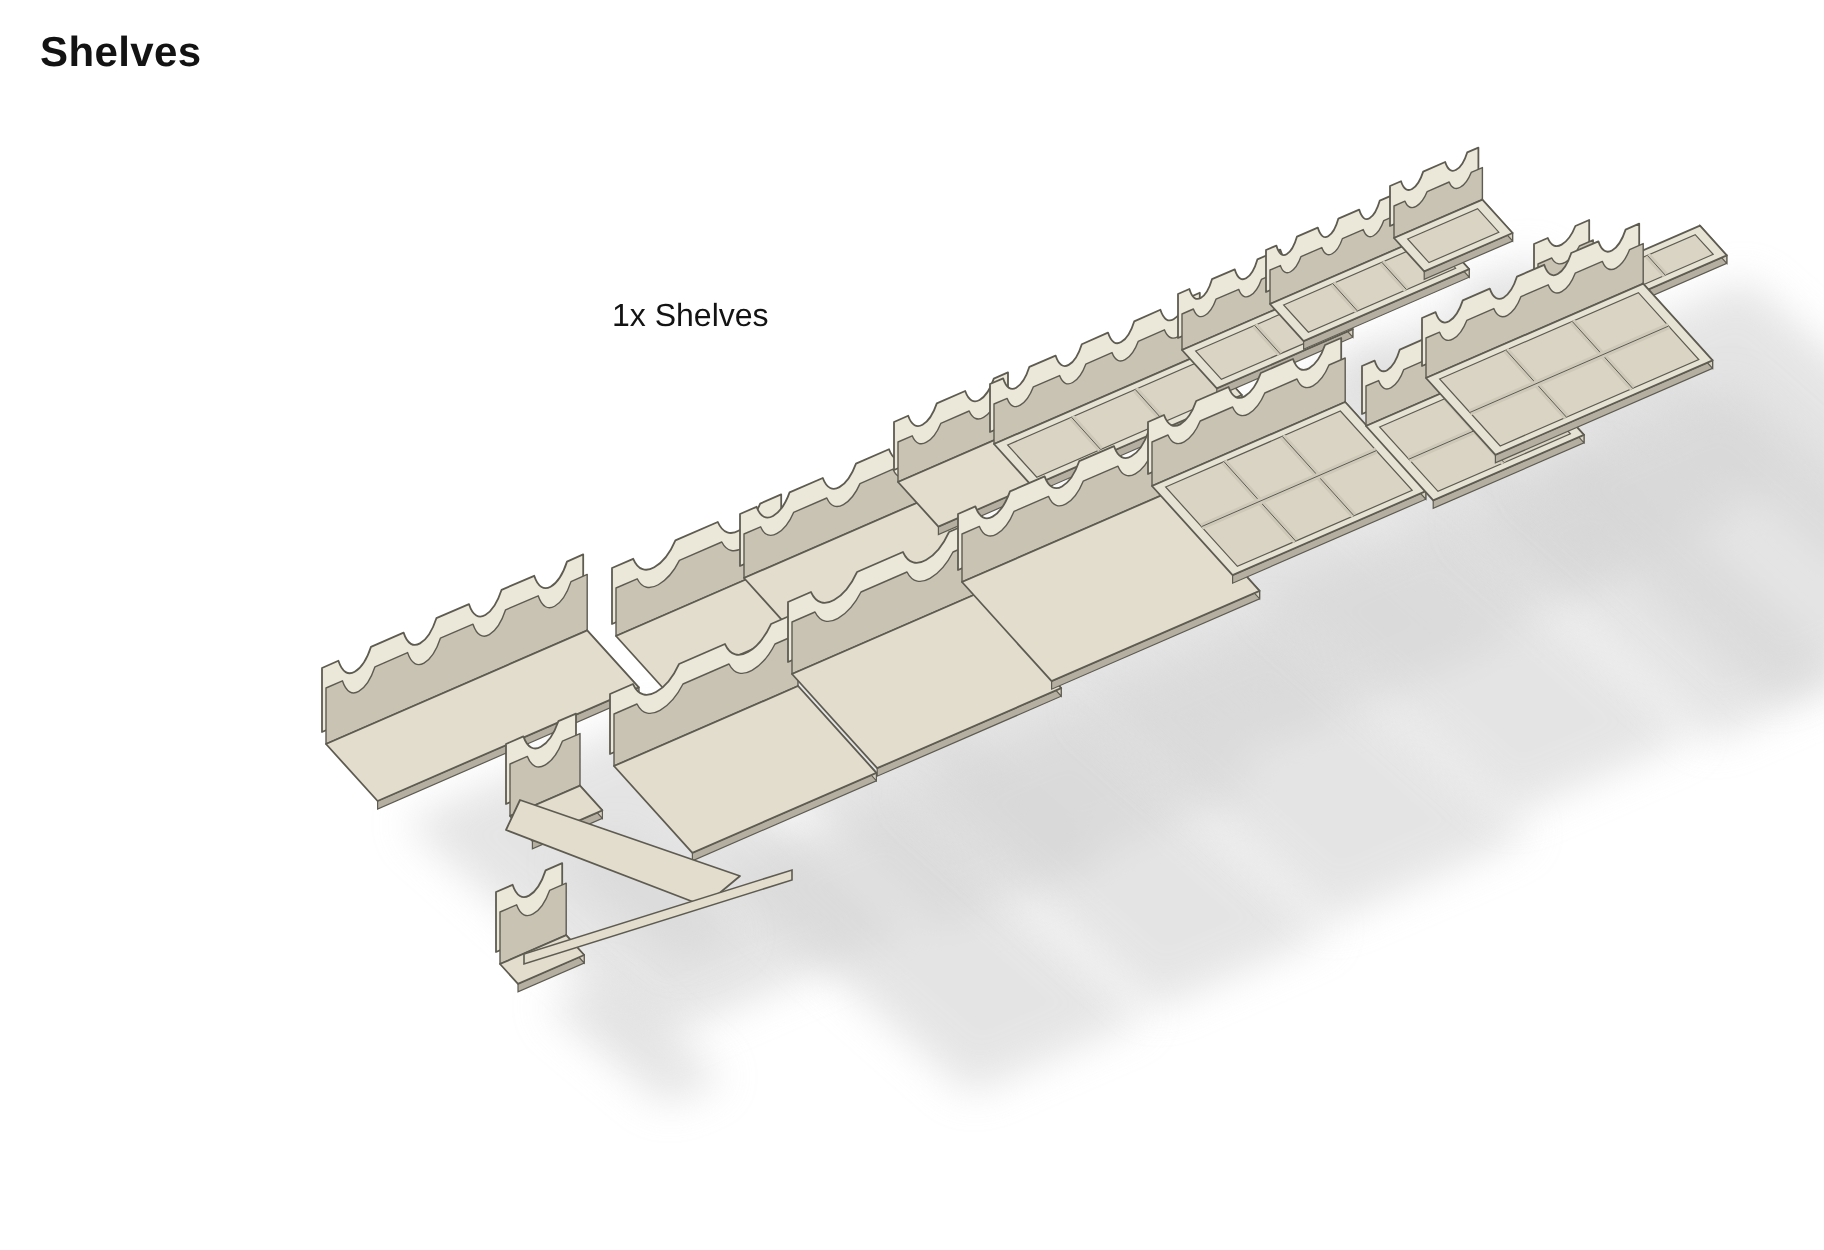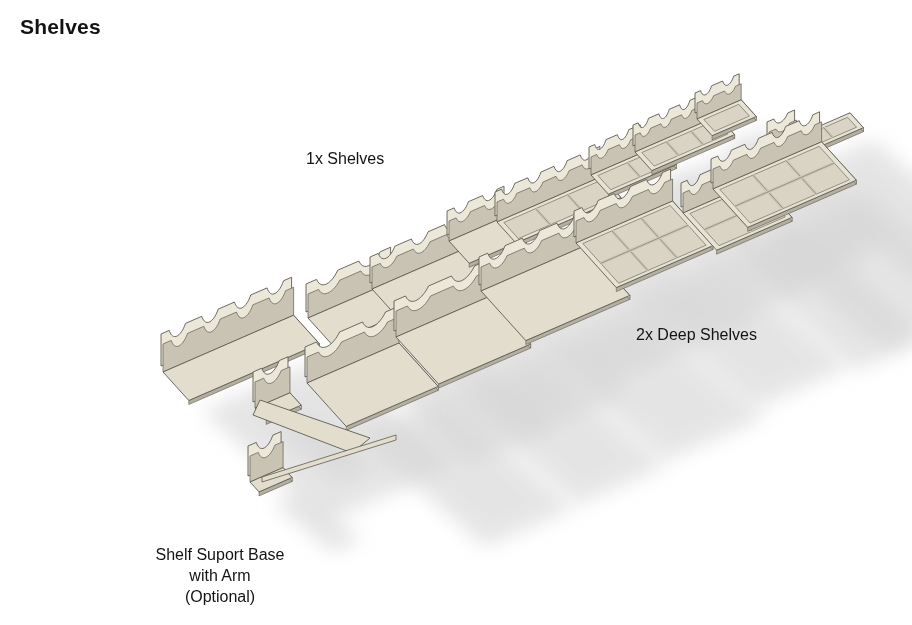--- a/index.html
+++ b/index.html
@@ -194,17 +194,13 @@
         <path d="M248.0,476.0 L248.0,446.0 L256.3,442.4 C260.2,454.4 268.9,447.2 272.8,435.2 L281.1,431.6 L281.1,461.6 Z" fill="#ebe7d9" stroke="#5e5b51" stroke-width="0.9" stroke-linejoin="round"></path>
         <path d="M250.0,482.0 L250.0,456.0 L258.3,452.4 C262.2,463.3 270.9,456.1 274.8,445.2 L283.1,441.6 L283.1,467.6 Z" fill="#c8c3b3" stroke="#5e5b51" stroke-width="0.7" stroke-linejoin="round"></path>
         <polygon points="259.0,491.9 292.1,477.5 292.1,481.5 259.0,495.9" fill="#b4afa0" stroke="#5e5b51" stroke-width="0.6"></polygon>
         <polygon points="283.1,467.6 292.1,477.5 292.1,481.5 283.1,471.6" fill="#d6d1c1" stroke="#5e5b51" stroke-width="0.6"></polygon>
         <polygon points="250.0,482.0 283.1,467.6 292.1,477.5 259.0,491.9" fill="#e2ddcd" stroke="#5e5b51" stroke-width="0.9" stroke-linejoin="round"></polygon>
         <polygon points="262.0,477.0 262.0,482.0 396.0,440.0 396.0,435.0" fill="#e2ddcd" stroke="#5e5b51" stroke-width="0.8"></polygon>
       </g>
     </svg>
   <div class="title">Shelves</div>
   <div class="lbl" id="lbl-1x">1x Shelves</div>
-  <div class="lbl" id="lbl-2x">2x Deep Shelves</div>
-  <div class="lbl" id="lbl-support">Shelf Suport Base
-with Arm
-(Optional)</div>
 </div>
 
 </body></html>

